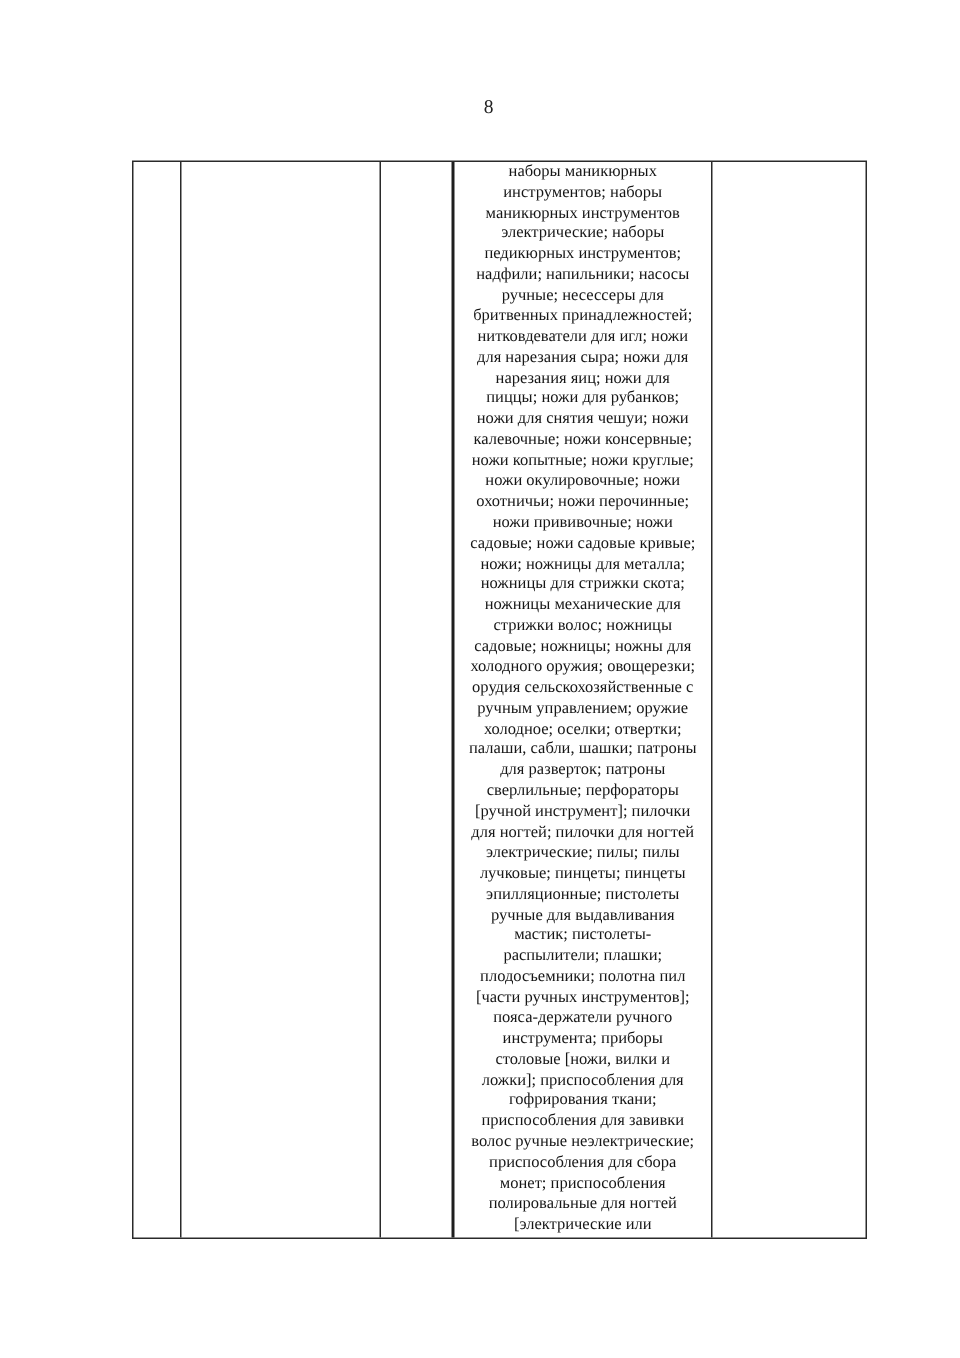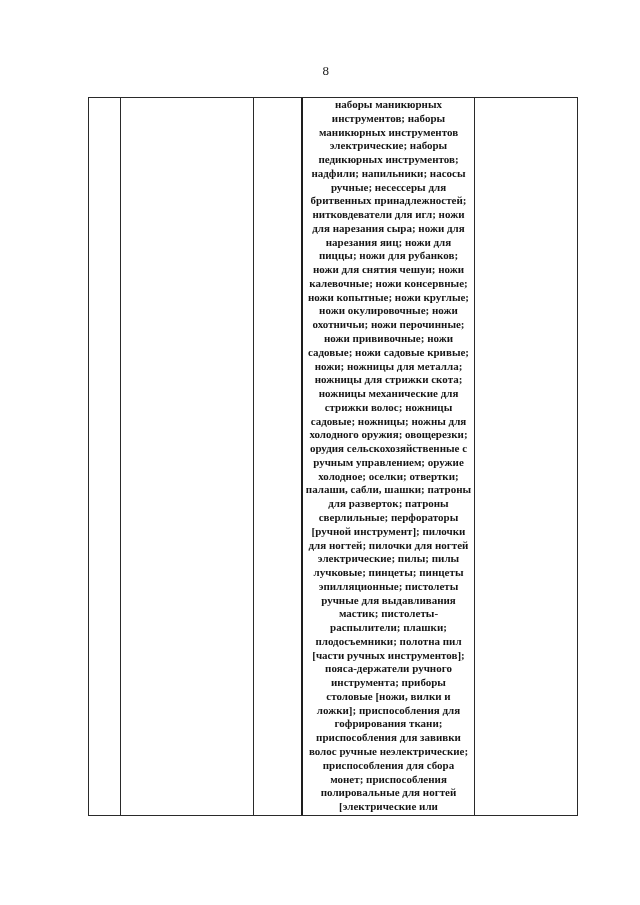--- a/index.html
+++ b/index.html
@@ -21,30 +21,29 @@
     left: 288px;
     width: 76px;
     text-align: center;
     font-size: 13px;
     letter-spacing: 0.5px;
     color: #222222;
   }
   .doc-table {
     position: absolute;
     left: 88px;
-    top: 97px;
+    top: 107px;
     width: 490px;
     height: 719px;
     box-sizing: border-box;
     border: 1px solid #2a2a2a;
     display: flex;
     flex-direction: row;
     align-items: stretch;
     background: #ffffff;
-    font-weight: bold;
   }
   .cell {
     box-sizing: border-box;
     height: 100%;
     border-right: 1px solid #2a2a2a;
     overflow: hidden;
   }
   .cell.c1 { width: 32px; }
   .cell.c2 { width: 133px; }
   .cell.c3 { width: 49px; border-right: 2px solid #1e1e1e; }

